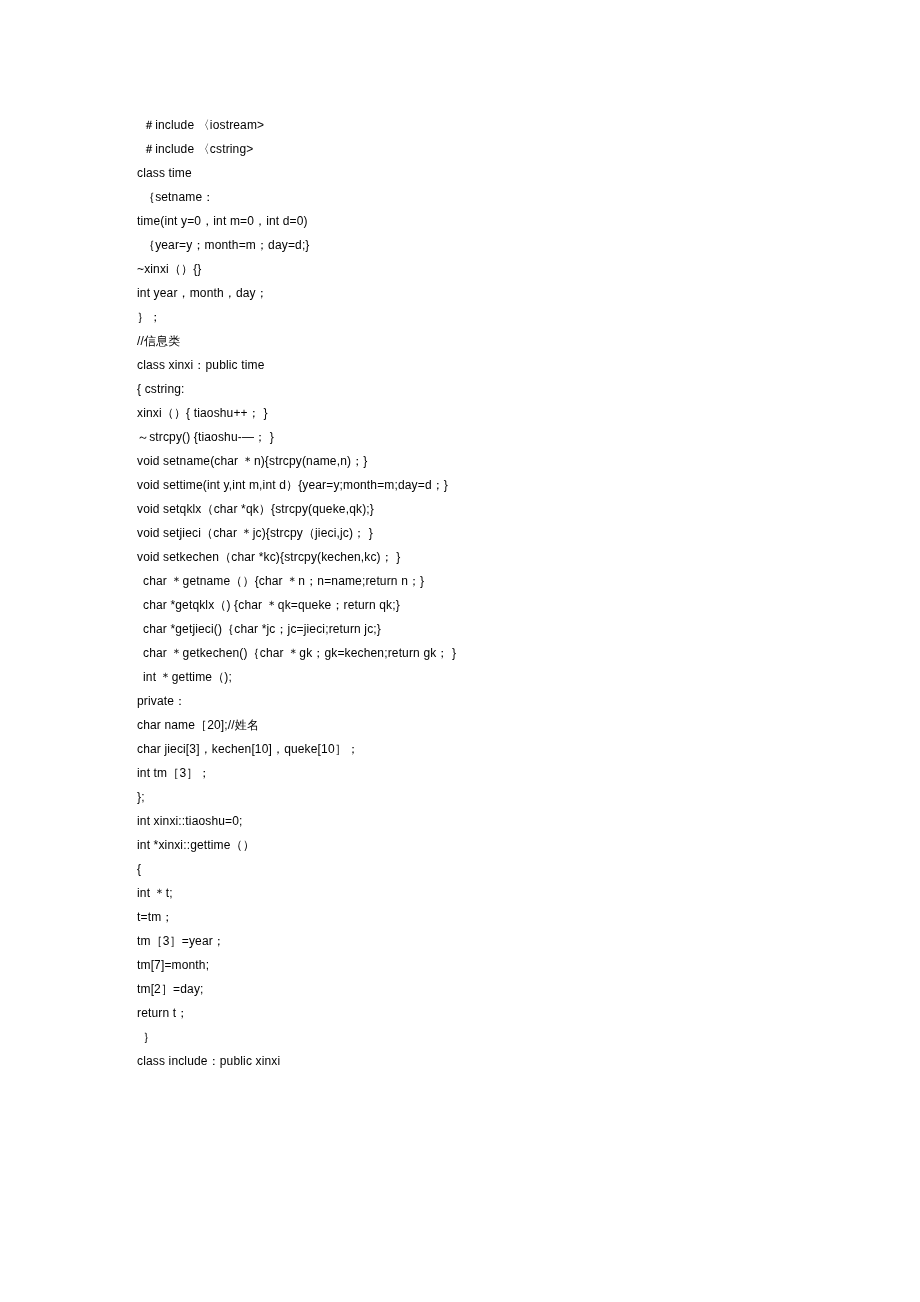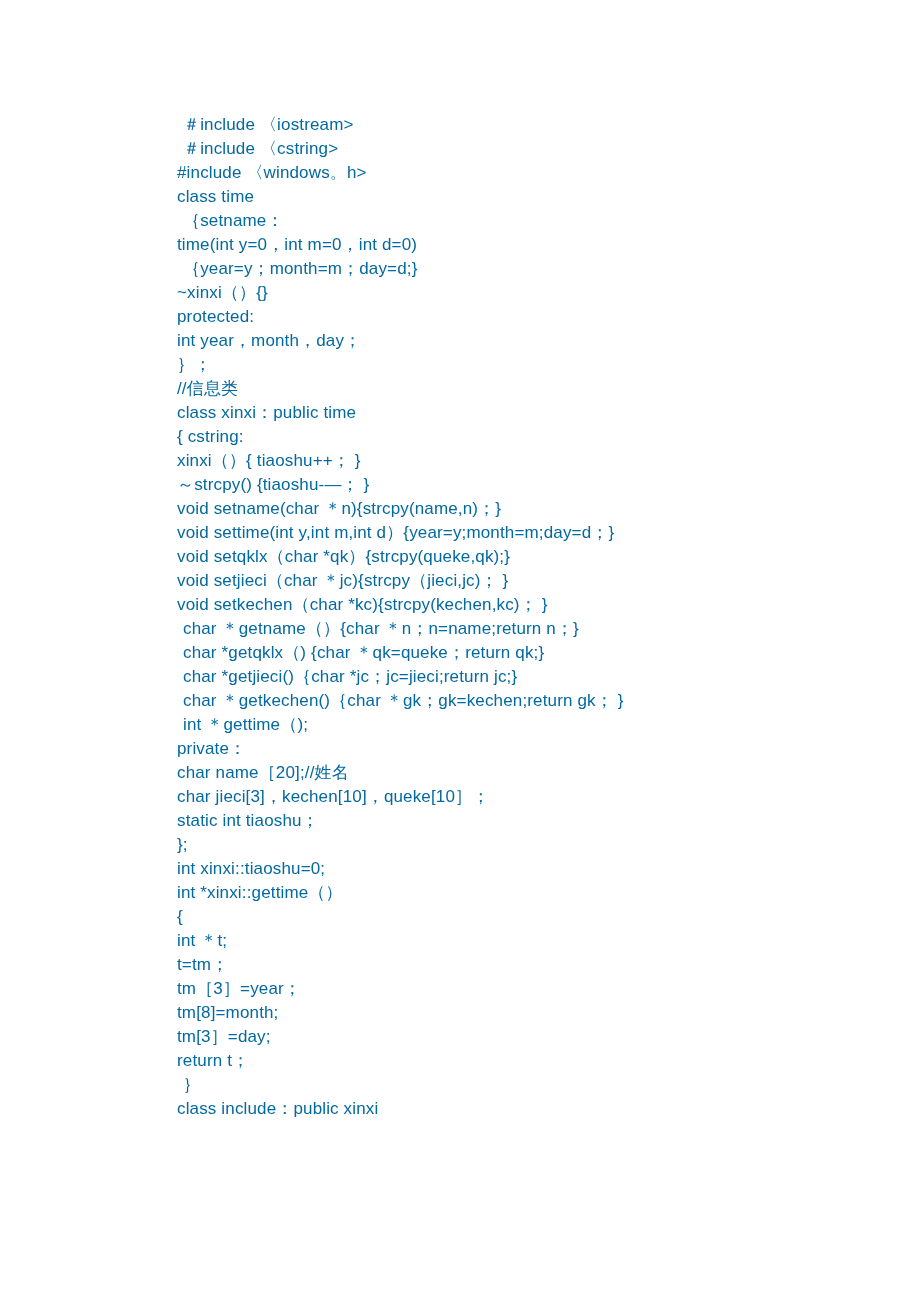--- a/index.html
+++ b/index.html
@@ -25,76 +25,73 @@
   }
 
   #code-listing {
     position: absolute;
     left: 137px;
     top: 113px;
     width: 700px;
   }
 
   .code-line {
-    font-size: 17px;
+    font-size: 12px;
     line-height: 24px;
     height: 24px;
-    color: #0369a1;
+    color: #000000;
     white-space: pre;
     letter-spacing: 0.15px;
     font-family: "Liberation Sans", "DejaVu Sans", sans-serif;
-    margin-left: 40px;
   }
 
   
   .code-line.indent-1 {
     padding-left: 6px;
   }
 </style>
 </head>
 <body>
 
 <div id="document-page">
   <div id="code-listing">
       <div class="code-line indent-1">＃include 〈iostream&gt;</div>
       <div class="code-line indent-1">＃include 〈cstring&gt;</div>
-      <div class="code-line">#include 〈windows。h&gt;</div>
       <div class="code-line">class time</div>
       <div class="code-line indent-1">｛setname：</div>
       <div class="code-line">time(int y=0，int m=0，int d=0)</div>
       <div class="code-line indent-1">｛year=y；month=m；day=d;}</div>
       <div class="code-line">~xinxi（）{}</div>
-      <div class="code-line">protected:</div>
       <div class="code-line">int year，month，day；</div>
       <div class="code-line">｝；</div>
       <div class="code-line">//信息类</div>
       <div class="code-line">class xinxi：public time</div>
       <div class="code-line">{ cstring:</div>
       <div class="code-line">xinxi（）{ tiaoshu++； }</div>
       <div class="code-line">～strcpy() {tiaoshu-—； }</div>
       <div class="code-line">void setname(char ＊n){strcpy(name,n)；}</div>
       <div class="code-line">void settime(int y,int m,int d）{year=y;month=m;day=d；}</div>
       <div class="code-line">void setqklx（char *qk）{strcpy(queke,qk);}</div>
       <div class="code-line">void setjieci（char ＊jc){strcpy（jieci,jc)； }</div>
       <div class="code-line">void setkechen（char *kc){strcpy(kechen,kc)； }</div>
       <div class="code-line indent-1">char ＊getname（）{char ＊n；n=name;return n；}</div>
       <div class="code-line indent-1">char *getqklx（) {char ＊qk=queke；return qk;}</div>
       <div class="code-line indent-1">char *getjieci()｛char *jc；jc=jieci;return jc;}</div>
       <div class="code-line indent-1">char ＊getkechen()｛char ＊gk；gk=kechen;return gk； }</div>
       <div class="code-line indent-1">int ＊gettime（);</div>
       <div class="code-line">private：</div>
       <div class="code-line">char name［20];//姓名</div>
       <div class="code-line">char jieci[3]，kechen[10]，queke[10］；</div>
-      <div class="code-line">static int tiaoshu；</div>
+      <div class="code-line">int tm［3］；</div>
       <div class="code-line">};</div>
       <div class="code-line">int xinxi::tiaoshu=0;</div>
       <div class="code-line">int *xinxi::gettime（）</div>
       <div class="code-line">{</div>
       <div class="code-line">int ＊t;</div>
       <div class="code-line">t=tm；</div>
       <div class="code-line">tm［3］=year；</div>
-      <div class="code-line">tm[8]=month;</div>
-      <div class="code-line">tm[3］=day;</div>
+      <div class="code-line">tm[7]=month;</div>
+      <div class="code-line">tm[2］=day;</div>
       <div class="code-line">return t；</div>
       <div class="code-line indent-1">｝</div>
       <div class="code-line">class include：public xinxi</div>
     </div>
 </div>
 
 </body></html>

